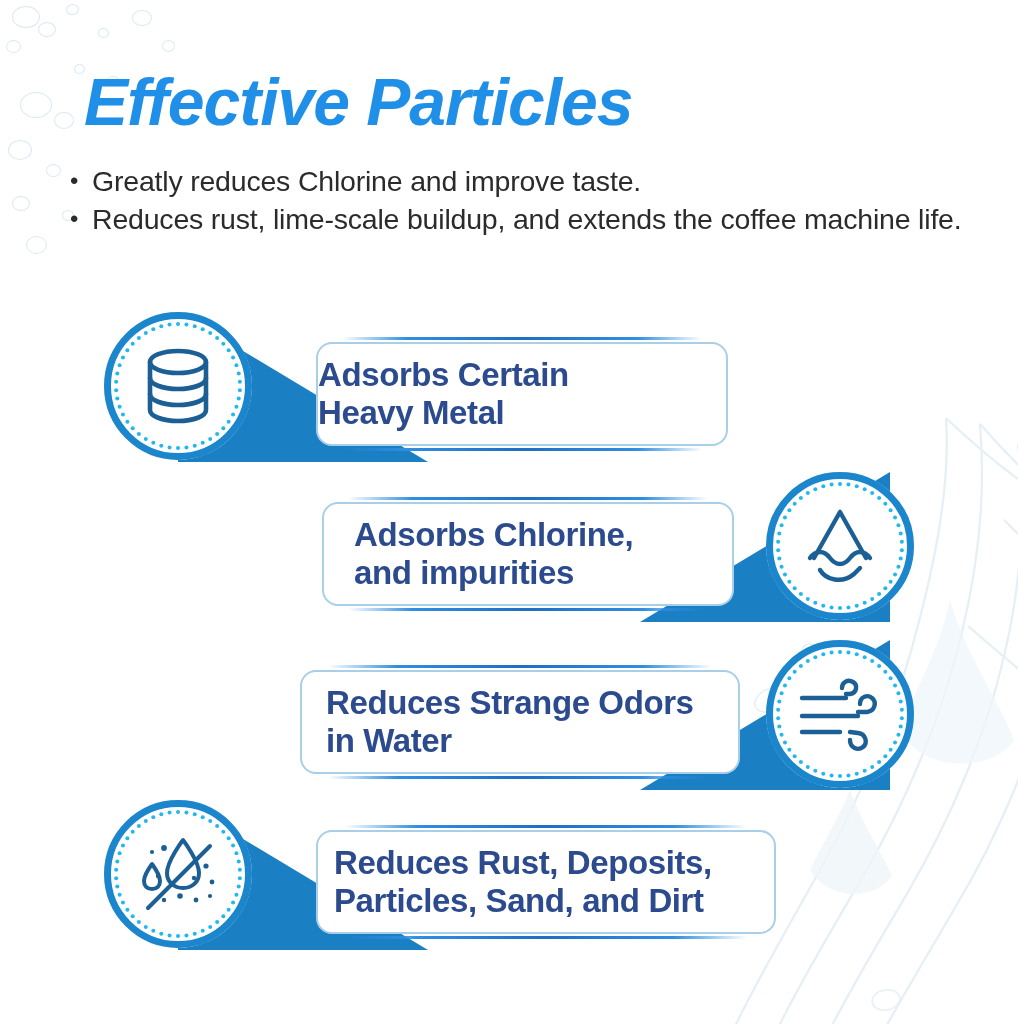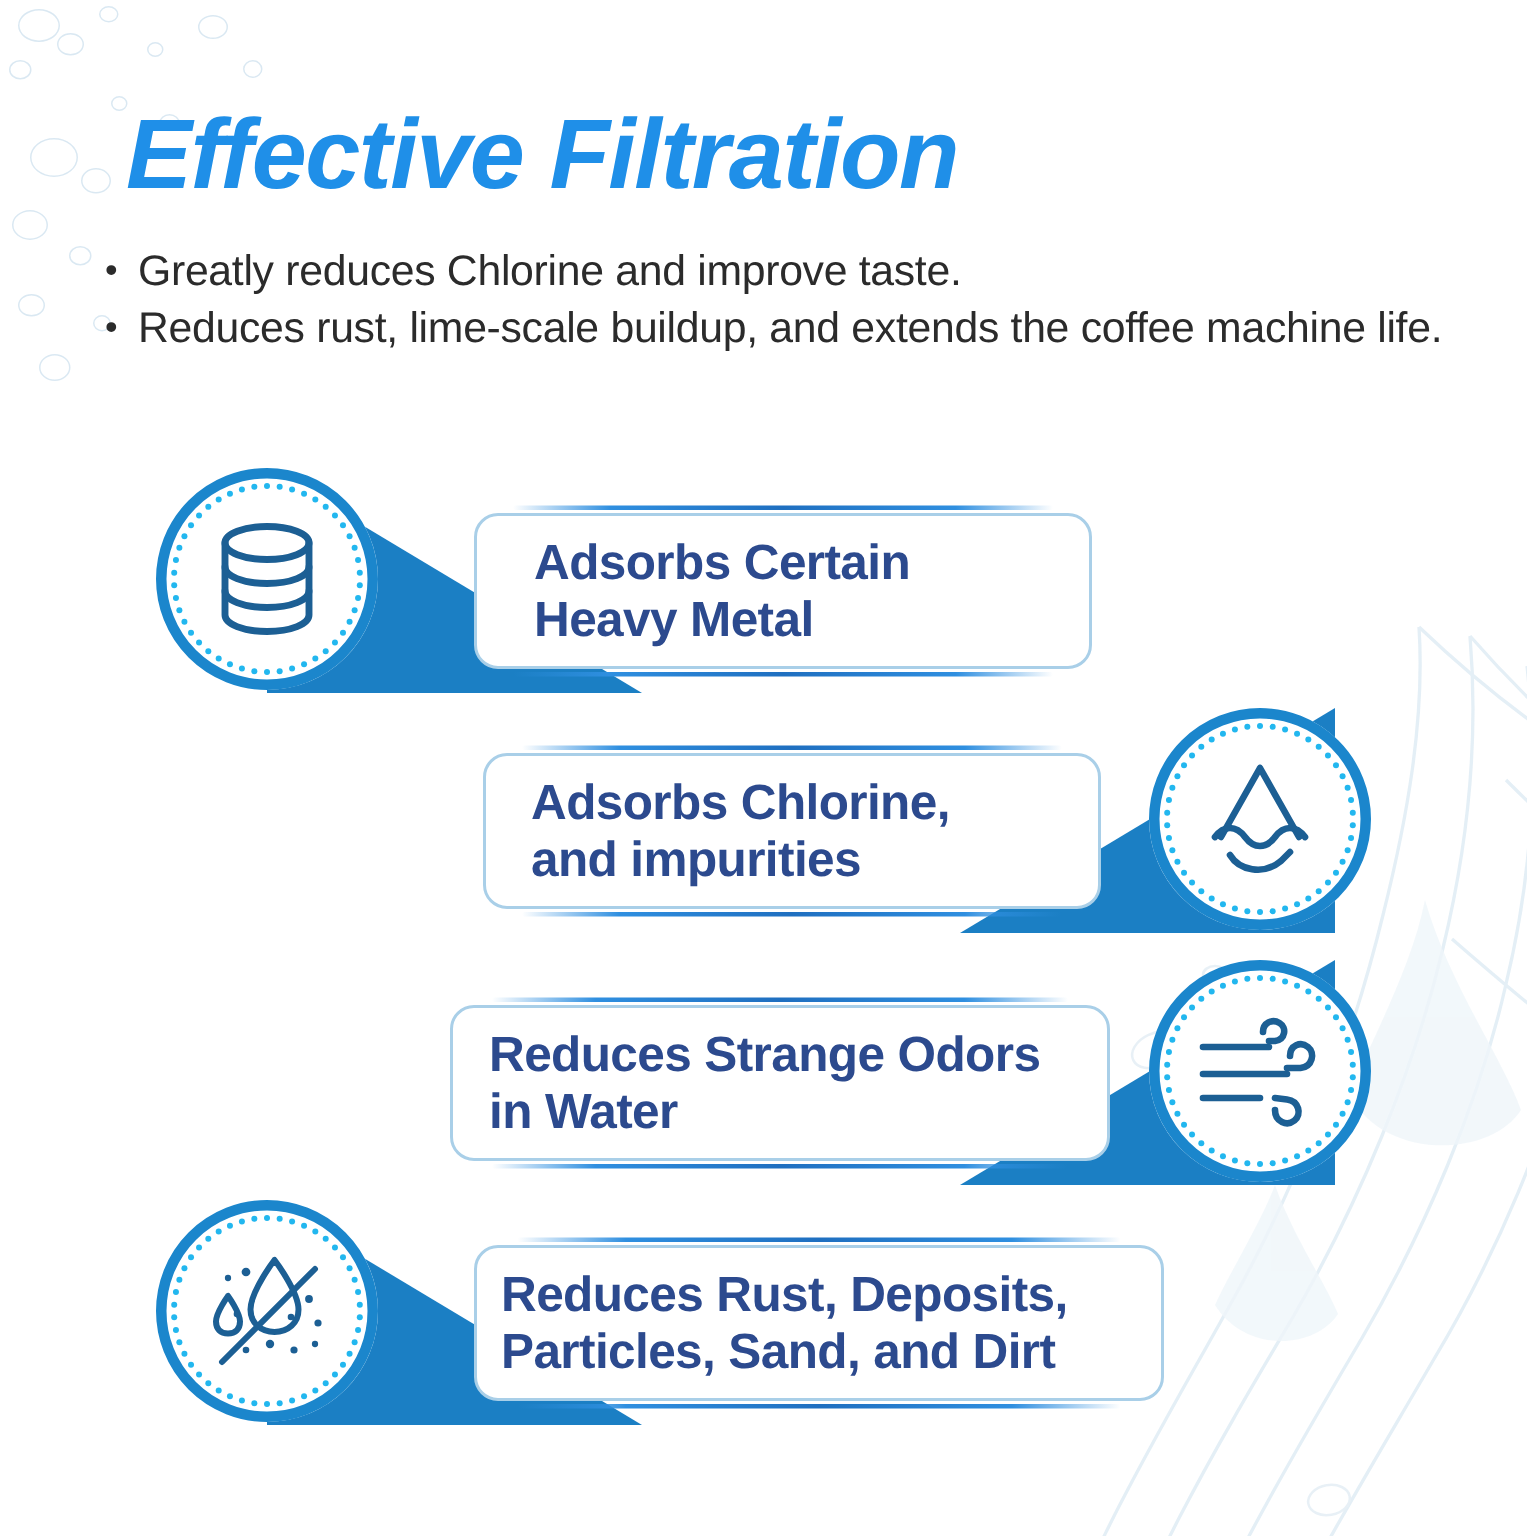--- a/index.html
+++ b/index.html
@@ -93,21 +93,21 @@
   .panel::before{top:-7px;}
   .panel::after{bottom:-7px;}
   .panel-text{
     font-size:33px;line-height:1.16;color:#2c4a8e;font-weight:bold;
     letter-spacing:-.4px;white-space:pre-line;
   }
 
   
   .row1 .badge{left:104px;}
   .row1 .wedge{left:178px;width:360px;}
-  .row1 .panel{left:316px;width:412px;padding-left:38px;}
+  .row1 .panel{left:316px;width:412px;}
 
   .row2 .badge{left:766px;}
   .row2 .wedge{left:580px;width:310px;}
   .row2 .panel{left:322px;width:412px;padding-left:30px;}
 
   .row3 .badge{left:104px;}
   .row3 .wedge{left:178px;width:360px;}
   .row3 .panel{left:316px;width:460px;padding-left:16px;}
 
   .row4 .badge{left:766px;}
@@ -171,21 +171,21 @@
             <path d="M160,470 C170,448 190,416 200,390 C212,424 234,456 242,476 C226,500 180,502 160,470 Z"></path>
           </g>
         </svg>
       </div>
 
     </div>
   </div>
 
   <div id="content">
 
-    <div class="title">Effective Filtration</div>
+    <div class="title">Effective Particles</div>
 
     <div class="bullets">
       <div class="bullet">
         <span class="dot">•</span>
         <span class="btext">Greatly reduces Chlorine and improve taste.</span>
       </div>
       <div class="bullet">
         <span class="dot">•</span>
         <span class="btext">Reduces rust, lime-scale buildup, and extends the coffee machine life.</span>
       </div>

